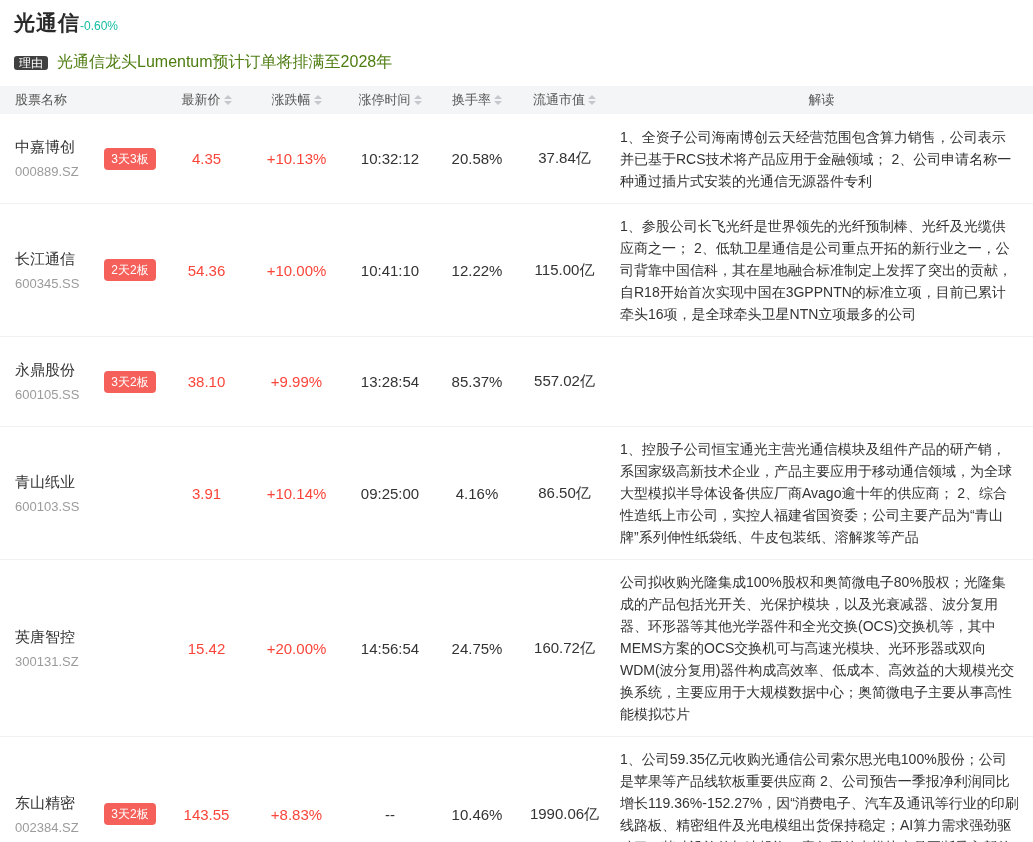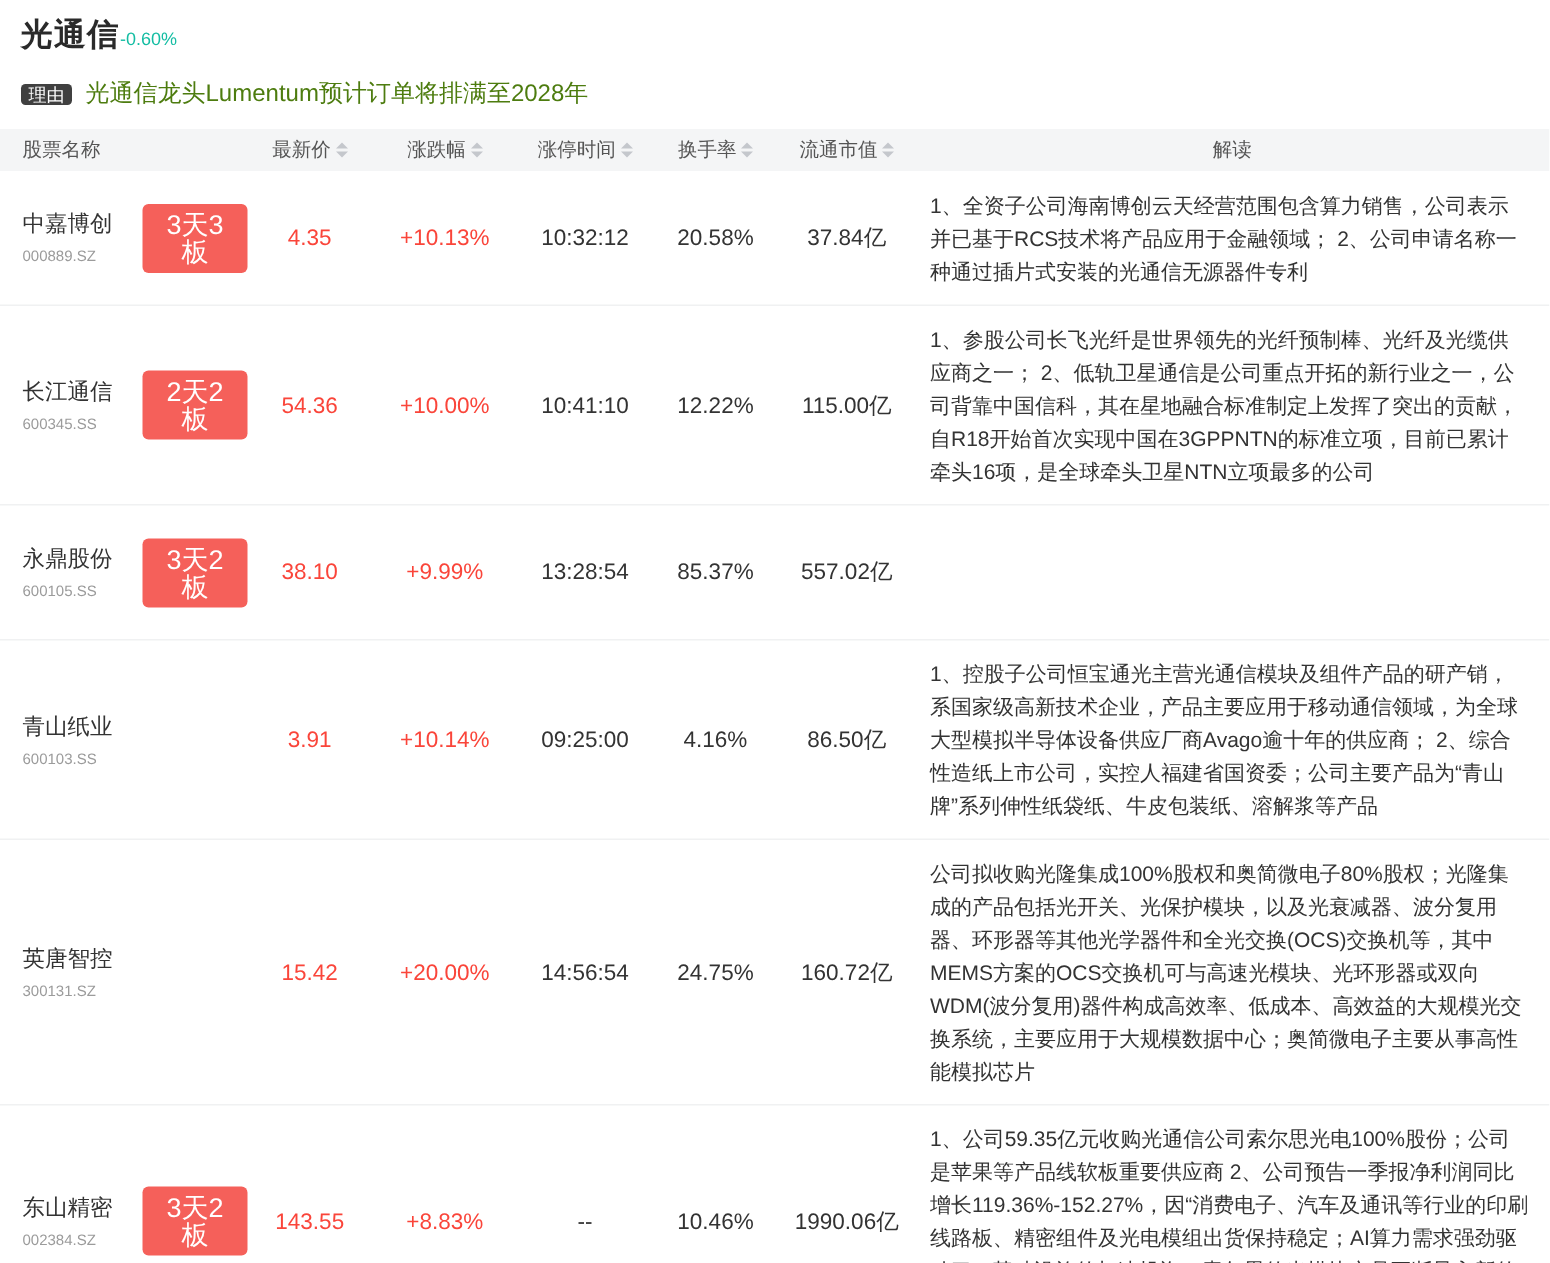--- a/index.html
+++ b/index.html
@@ -45,24 +45,24 @@
 
   .row {
     border-bottom:1px solid #f0f1f2;
     padding:11px 0;
     min-height:90px;
     align-items:center;
   }
   .cell { text-align:center; font-size:15px; color:#333; }
   .cell.name-cell { text-align:left; padding-left:15px; }
   .stock-name { font-size:15px; color:#333; margin-bottom:7px; cursor:pointer; }
-  .stock-code { font-size:10px; color:#9b9b9b; }
+  .stock-code { font-size:13px; color:#9b9b9b; }
   .board-badge {
     display:inline-block; background:#f5605a; color:#fff;
-    font-size:18px; line-height:1; padding:5px 7px; border-radius:4px;
+    font-size:12px; line-height:1; padding:5px 7px; border-radius:4px;
   }
   .red { color:#fa453a; }
   .jiedu-cell {
     text-align:left; font-size:14px; line-height:22px; color:#333;
     padding-left:10px; padding-right:14px;
   }
 </style>
 </head>
 <body>
 

